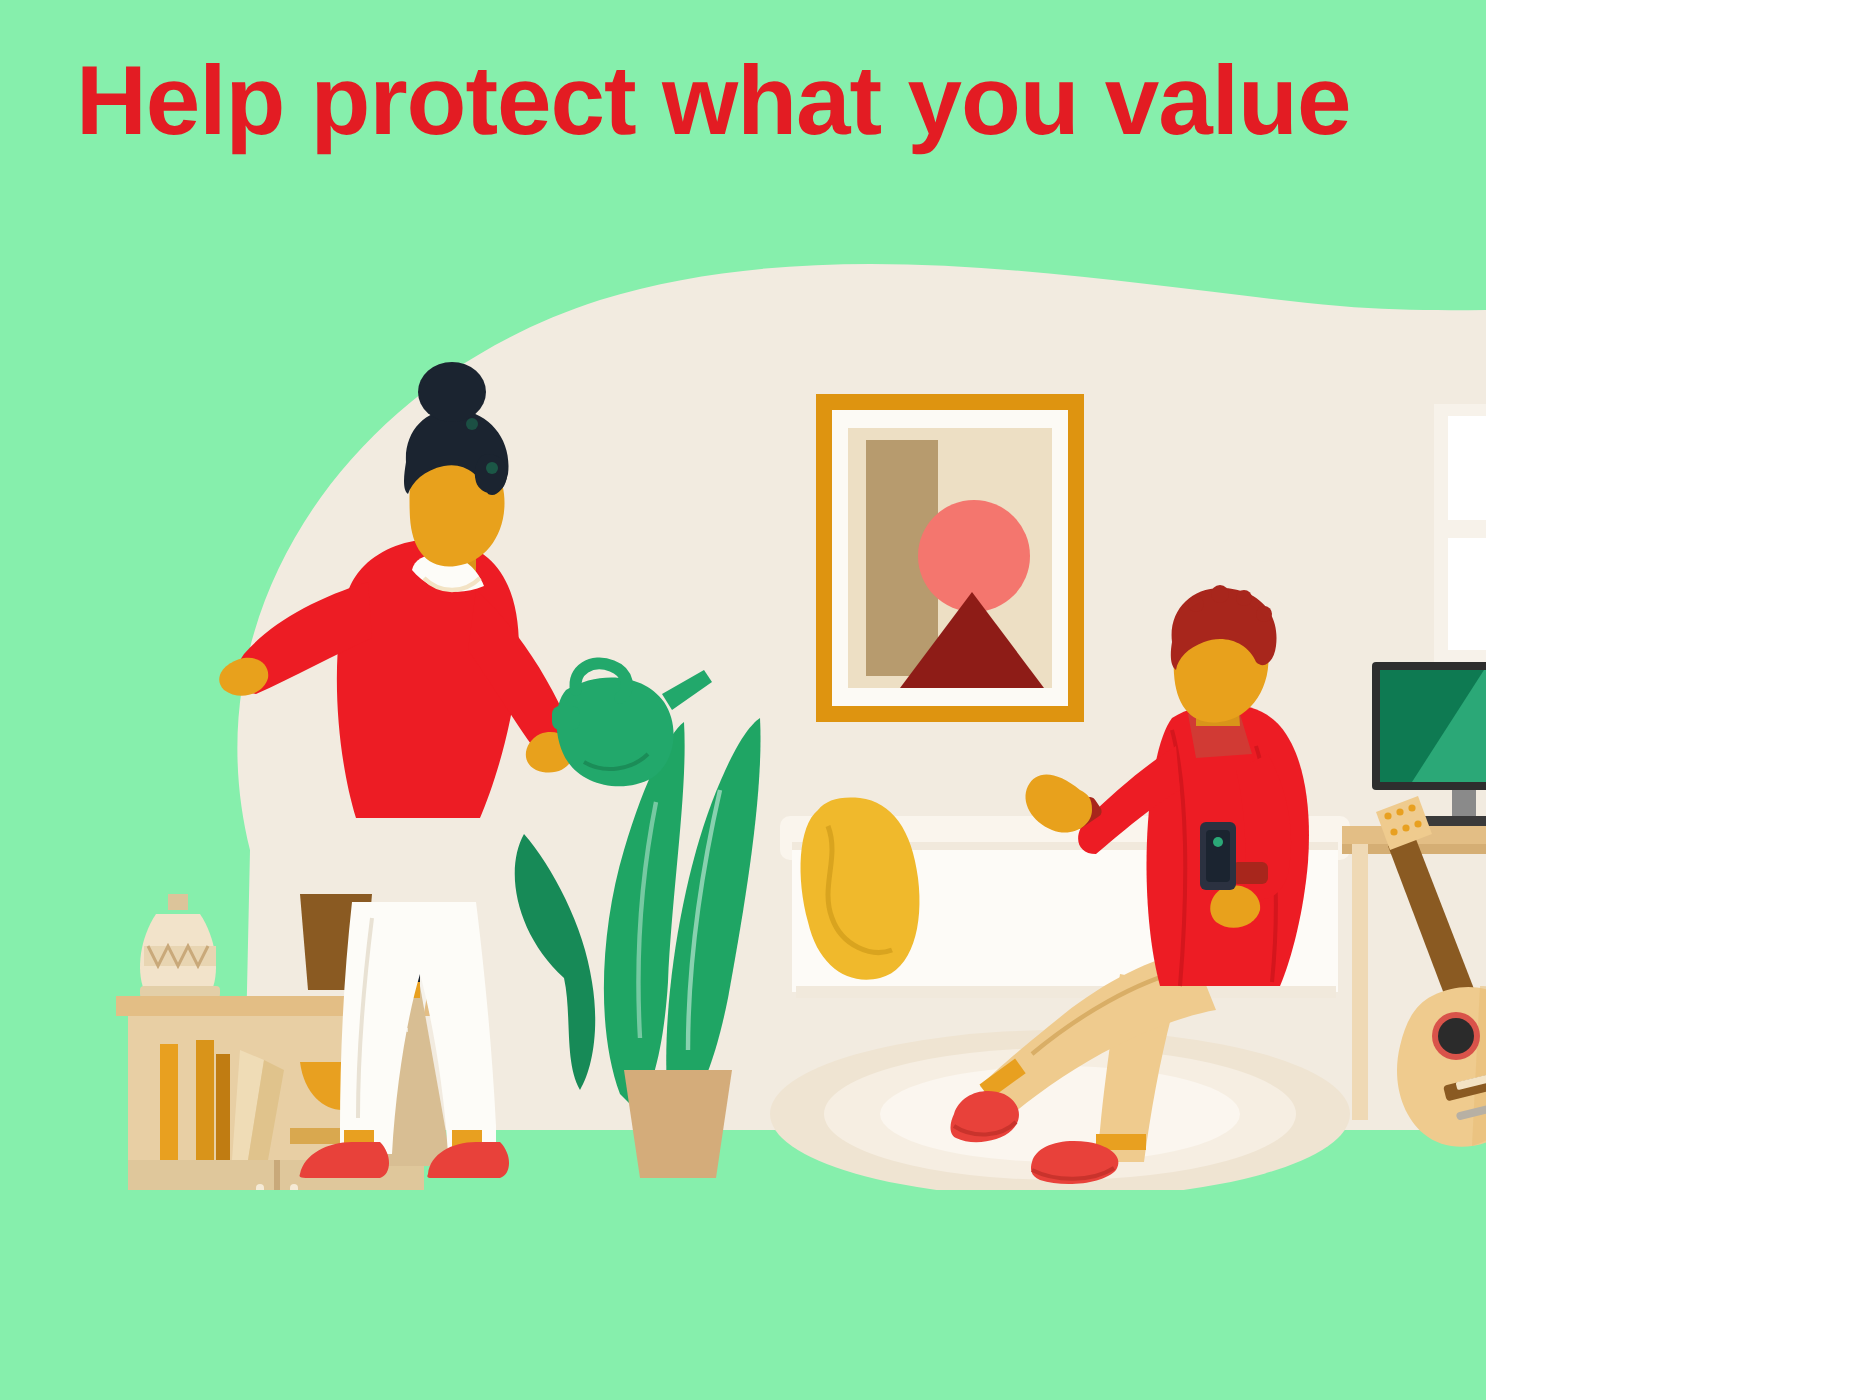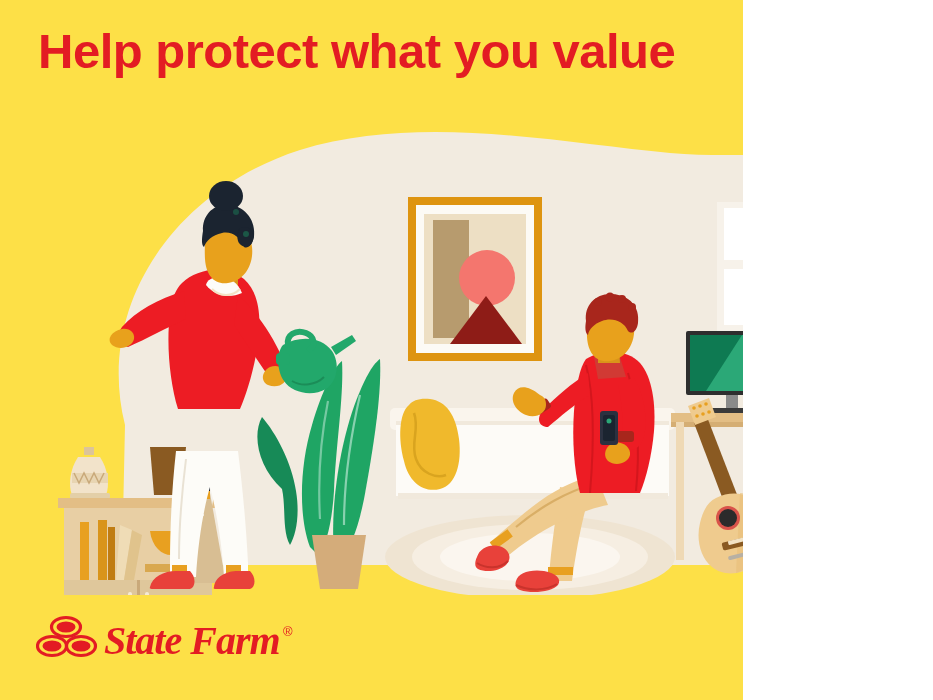--- a/index.html
+++ b/index.html
@@ -9,21 +9,21 @@
     background: #ffffff;
   }
   body {
     font-family: "Liberation Sans", sans-serif;
     -webkit-font-smoothing: antialiased;
   }
   #ad-root {
     position: relative;
     width: 743px;
     height: 700px;
-    background: #fde047;
+    background: #86efac;
     overflow: hidden;
   }
   #headline {
     position: absolute;
     left: 38px;
     top: 26px;
     margin: 0;
     font-family: "Liberation Sans", sans-serif;
     font-weight: bold;
     font-size: 49px;
@@ -407,32 +407,16 @@
                  C 585 238, 585 232, 586 226 Z" fill="#A8261C"></path>
           <circle cx="598" cy="207" r="4" fill="#A8261C"></circle>
           <circle cx="610" cy="202" r="4.5" fill="#A8261C"></circle>
           <circle cx="622" cy="204" r="4" fill="#A8261C"></circle>
           <circle cx="632" cy="212" r="4" fill="#A8261C"></circle>
       </g>
 
     </svg>
   </div>
 
-  <div id="brand-lockup">
-    <svg viewBox="0 0 266 56" width="266" height="56" xmlns="http://www.w3.org/2000/svg">
-      <g fill="none" stroke="#E31C23" stroke-width="3.2">
-        <ellipse cx="30" cy="15" rx="14.5" ry="9.5"></ellipse>
-        <ellipse cx="16" cy="34" rx="14.5" ry="9.5"></ellipse>
-        <ellipse cx="45" cy="34" rx="14.5" ry="9.5"></ellipse>
-      </g>
-      <g fill="#E31C23">
-        <ellipse cx="30" cy="15" rx="9.5" ry="5.5"></ellipse>
-        <ellipse cx="16" cy="34" rx="9.5" ry="5.5"></ellipse>
-        <ellipse cx="45" cy="34" rx="9.5" ry="5.5"></ellipse>
-      </g>
-      <text x="68" y="42" font-family="Liberation Serif, serif" font-size="40" font-weight="bold" font-style="italic" fill="#E31C23" letter-spacing="-1">State Farm</text>
-      <text x="247" y="24" font-family="Liberation Sans, sans-serif" font-size="13" fill="#E31C23">®</text>
-    </svg>
-  </div>
 
   <span class="sr-text">Living room scene illustration</span>
 
 </div>
 
 </body></html>

